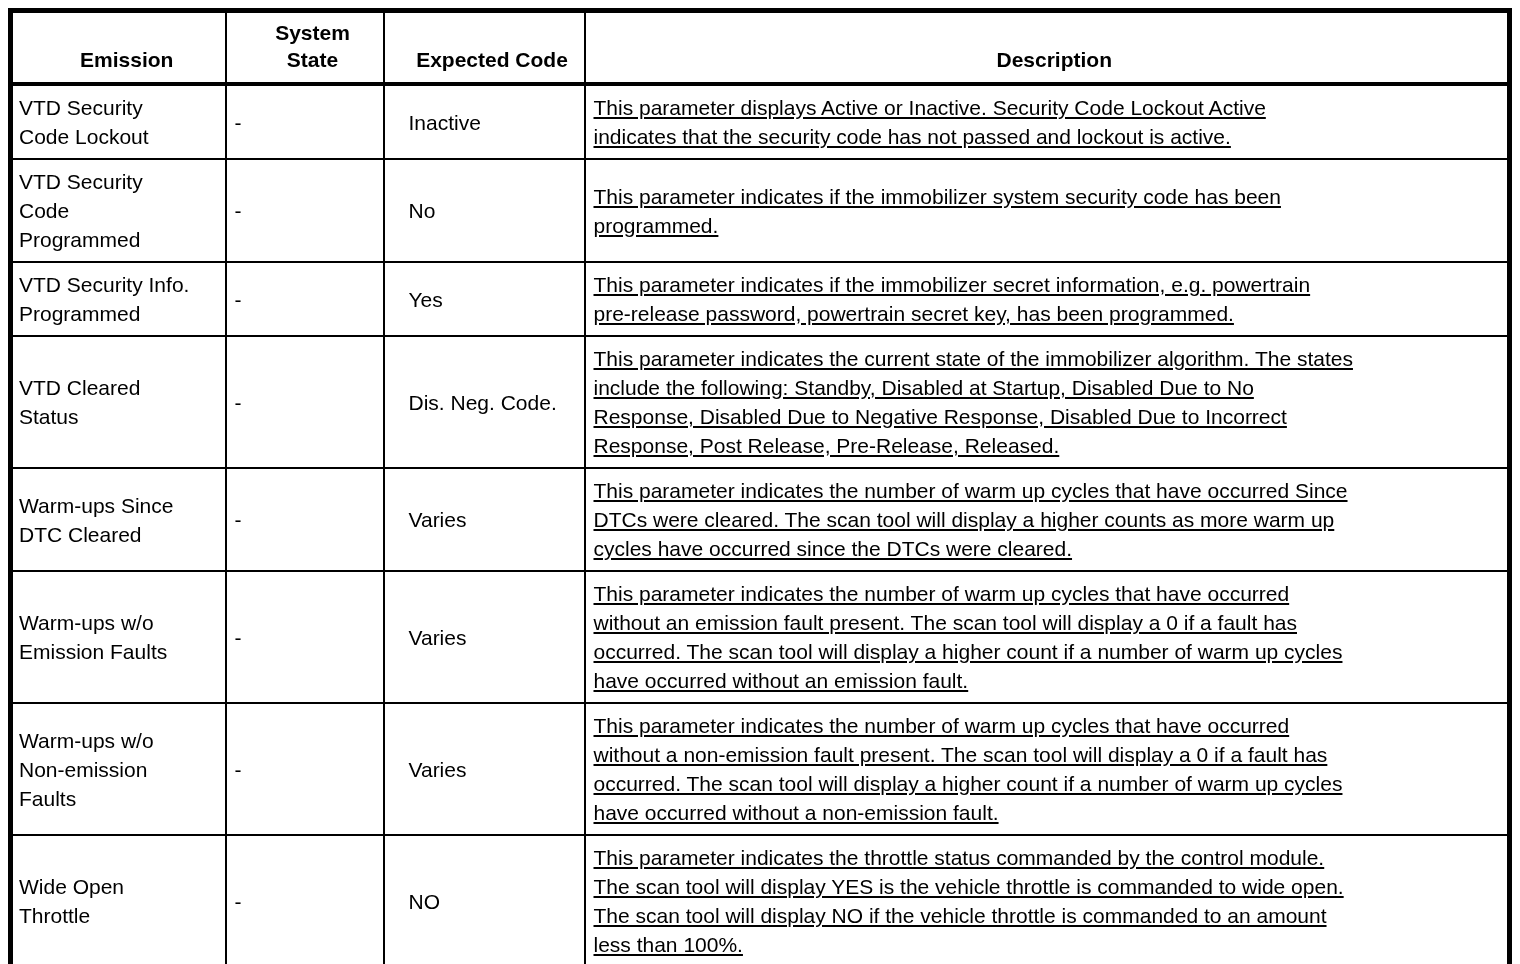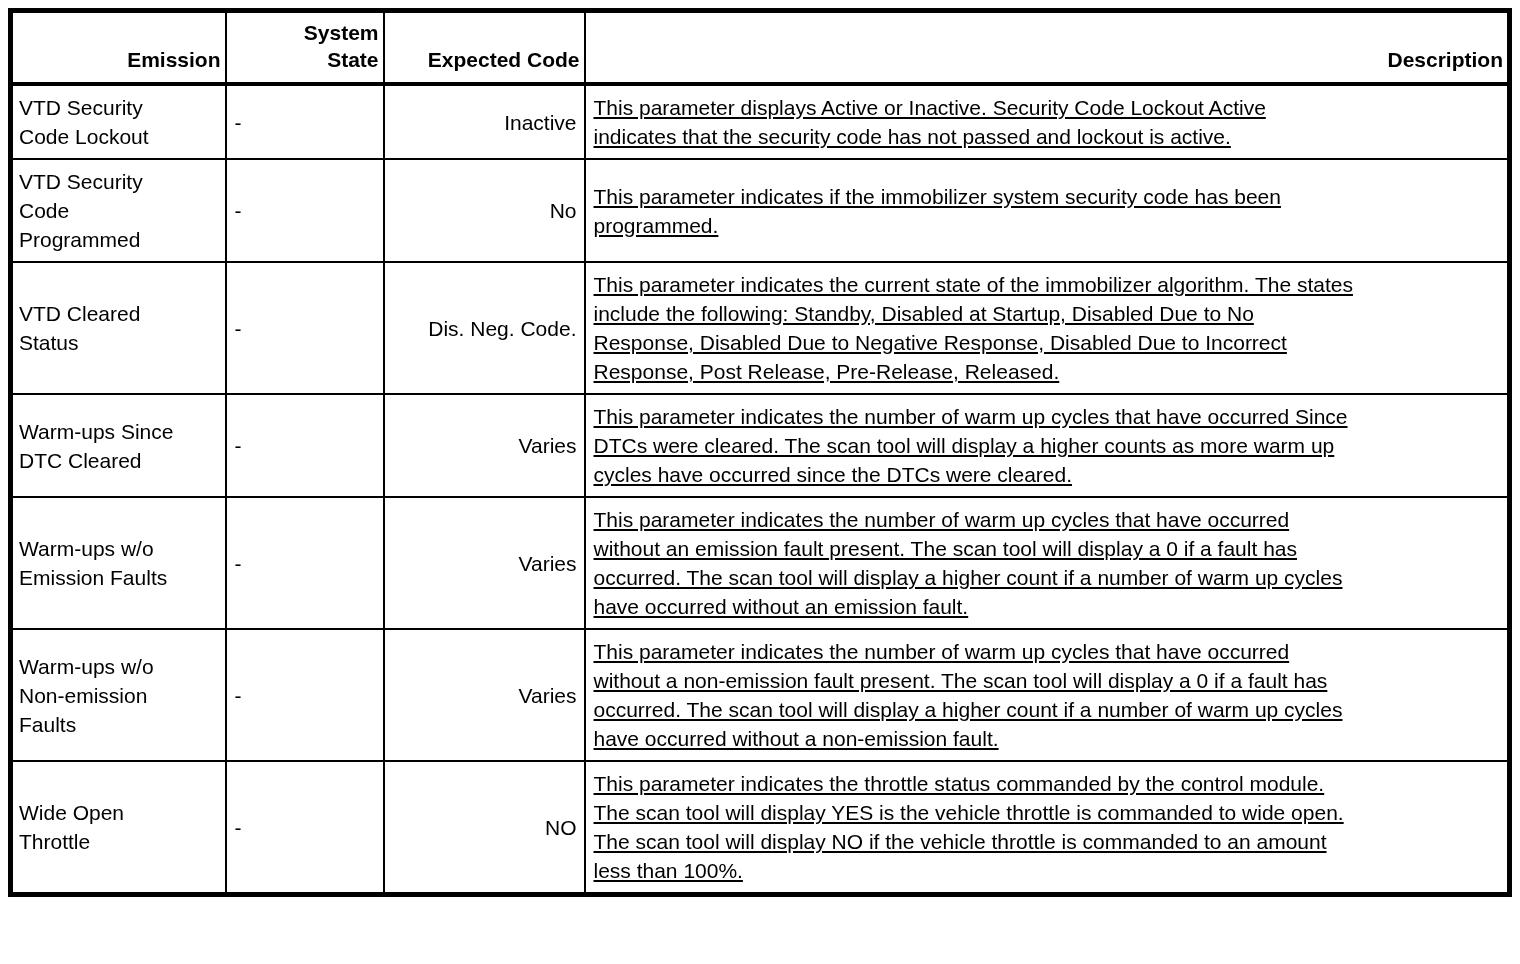--- a/index.html
+++ b/index.html
@@ -28,33 +28,33 @@
     border: 2px solid #000000;
     white-space: pre-line;
     overflow: hidden;
   }
   thead th {
     border-bottom: 4px solid #000000;
     font-weight: bold;
     font-size: 21px;
     line-height: 27px;
     vertical-align: bottom;
-    text-align: right;
+    text-align: center;
     padding: 6px 4px 9px 20px;
   }
   tbody td {
     font-size: 21px;
     line-height: 29px;
     vertical-align: middle;
     text-align: left;
     padding: 7px 7px;
   }
   td.cell-parameter { padding-left: 6px; }
   td.cell-state     { padding-left: 8px; }
-  td.cell-expected  { padding-left: 7px; text-align: right; }
+  td.cell-expected  { padding-left: 24px; }
   td.cell-desc      { padding-left: 8px; padding-right: 6px; text-decoration: underline; }
 </style>
 </head>
 <body>
 
 <table class="param-table">
   <colgroup>
     <col class="c-parameter">
     <col class="c-state">
     <col class="c-expected">
@@ -79,20 +79,28 @@
 indicates that the security code has not passed and lockout is active.</td>
     </tr>
     <tr>
       <td class="cell-parameter">VTD Security
 Code
 Programmed</td>
       <td class="cell-state">-</td>
       <td class="cell-expected">No</td>
       <td class="cell-desc">This parameter indicates if the immobilizer system security code has been
 programmed.</td>
+    </tr>
+    <tr>
+      <td class="cell-parameter">VTD Security Info.
+Programmed</td>
+      <td class="cell-state">-</td>
+      <td class="cell-expected">Yes</td>
+      <td class="cell-desc">This parameter indicates if the immobilizer secret information, e.g. powertrain
+pre-release password, powertrain secret key, has been programmed.</td>
     </tr>
     <tr>
       <td class="cell-parameter">VTD Cleared
 Status</td>
       <td class="cell-state">-</td>
       <td class="cell-expected">Dis. Neg. Code.</td>
       <td class="cell-desc">This parameter indicates the current state of the immobilizer algorithm. The states
 include the following: Standby, Disabled at Startup, Disabled Due to No
 Response, Disabled Due to Negative Response, Disabled Due to Incorrect
 Response, Post Release, Pre-Release, Released.</td>

